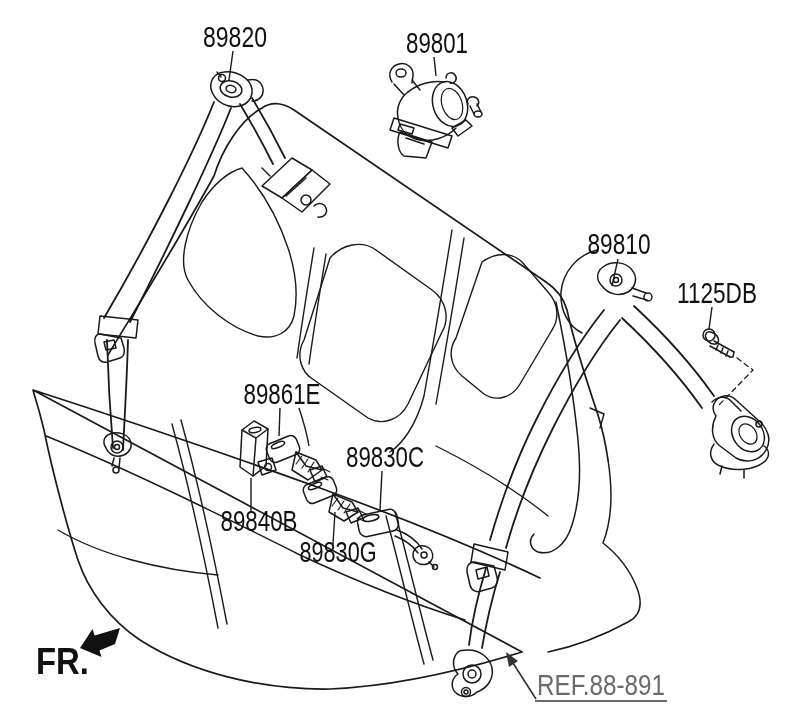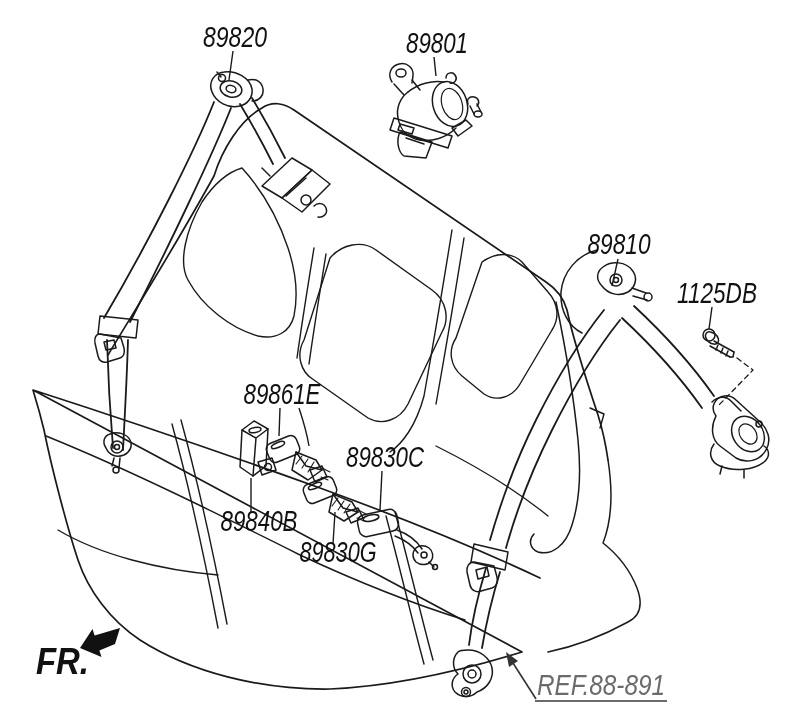--- a/index.html
+++ b/index.html
@@ -2,21 +2,20 @@
 <html><head>
 <meta charset="utf-8">
 <style>
   html,body{margin:0;padding:0;background:#ffffff;}
   .stage{
     position:relative;
     width:801px;height:727px;
     background:#ffffff;
     font-family:"Liberation Sans", sans-serif;
     overflow:hidden;
-    font-style:italic;
   }
   svg{position:absolute;left:0;top:0;}
   svg text{
     font-family:"Liberation Sans", sans-serif;
     font-size:30px;
     fill:#111111;
   }
   svg text.fr{font-size:37px;font-weight:bold;}
   svg text.ref{font-size:29px;fill:#6b6b6b;}
 </style>

